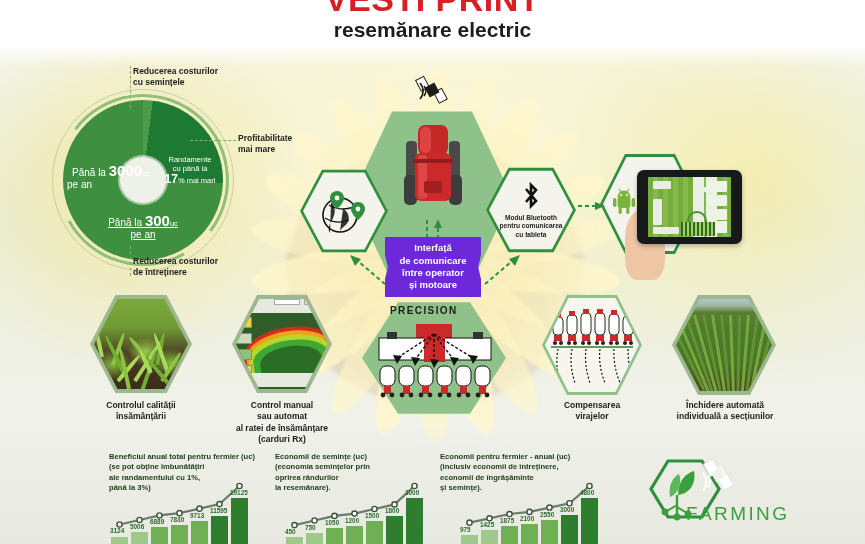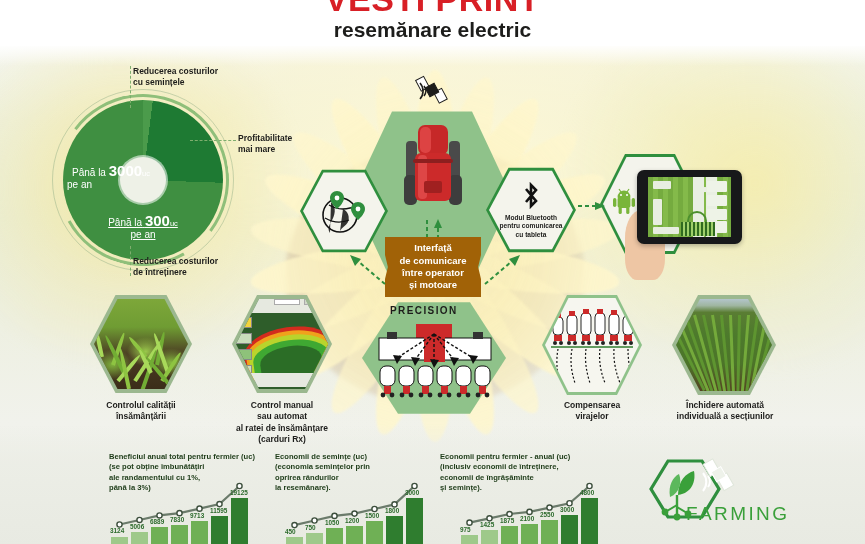--- a/index.html
+++ b/index.html
@@ -143,21 +143,21 @@
   .ph-rows {
     position: absolute; inset: 0;
     background: linear-gradient(180deg,#b9c9d8 0%,#9fb6a0 9%,#5a7d33 16%,#4d7a2c 40%,#4c7429 70%,#553e22 100%);
   }
   .row-line {
     position: absolute; background: #6ea33a; transform-origin: 50% 0;
   }
 
   
   .banner {
-    position: absolute; background: #a16207; color: #fff;
+    position: absolute; background: #6d28d9; color: #fff;
     text-align: center; font-weight: bold; font-size: 9.5px; line-height: 1.3;
     display: flex; align-items: center; justify-content: center;
     clip-path: polygon(0 0, 100% 0, 100% 30%, 97% 50%, 100% 70%, 100% 100%, 0 100%, 0 70%, 3% 50%, 0 30%);
   }
 
   
   .arrow { position: absolute; }
 
   
   .ctrl-title {
@@ -255,20 +255,25 @@
     <div class="donut-arc arc-b"></div>
     <div class="donut-pie" id="donut-pie" style="background: conic-gradient(rgb(75, 155, 75) -118deg, rgb(75, 155, 75) 7deg, rgb(30, 122, 51) 7deg, rgb(30, 122, 51) 92deg, rgb(63, 143, 65) 92deg, rgb(63, 143, 65) 242deg);"></div>
     <div class="donut-hole"></div>
 
     <div class="slice-label sl-big" style="left:2px; top:62px; width:92px;">
       <span>Până la</span>
       <b>3000</b><span class="sl-unit">uc</span>
       <div style="text-align:left; padding-left:2px;">pe an</div>
     </div>
 
+    <div class="slice-label sl-small" style="left:96px; top:56px; width:62px;">
+      <div>Randamente</div>
+      <div>cu până la</div>
+      <div><b>17</b><span>% mai mari</span></div>
+    </div>
 
     <div class="slice-label sl-big" style="left:18px; top:112px; width:124px;text-decoration:underline;">
       <div>
         <span>Până la</span>
         <b>300</b><span class="sl-unit">uc</span>
       </div>
       <div>pe an</div>
     </div>
   </div>
 

